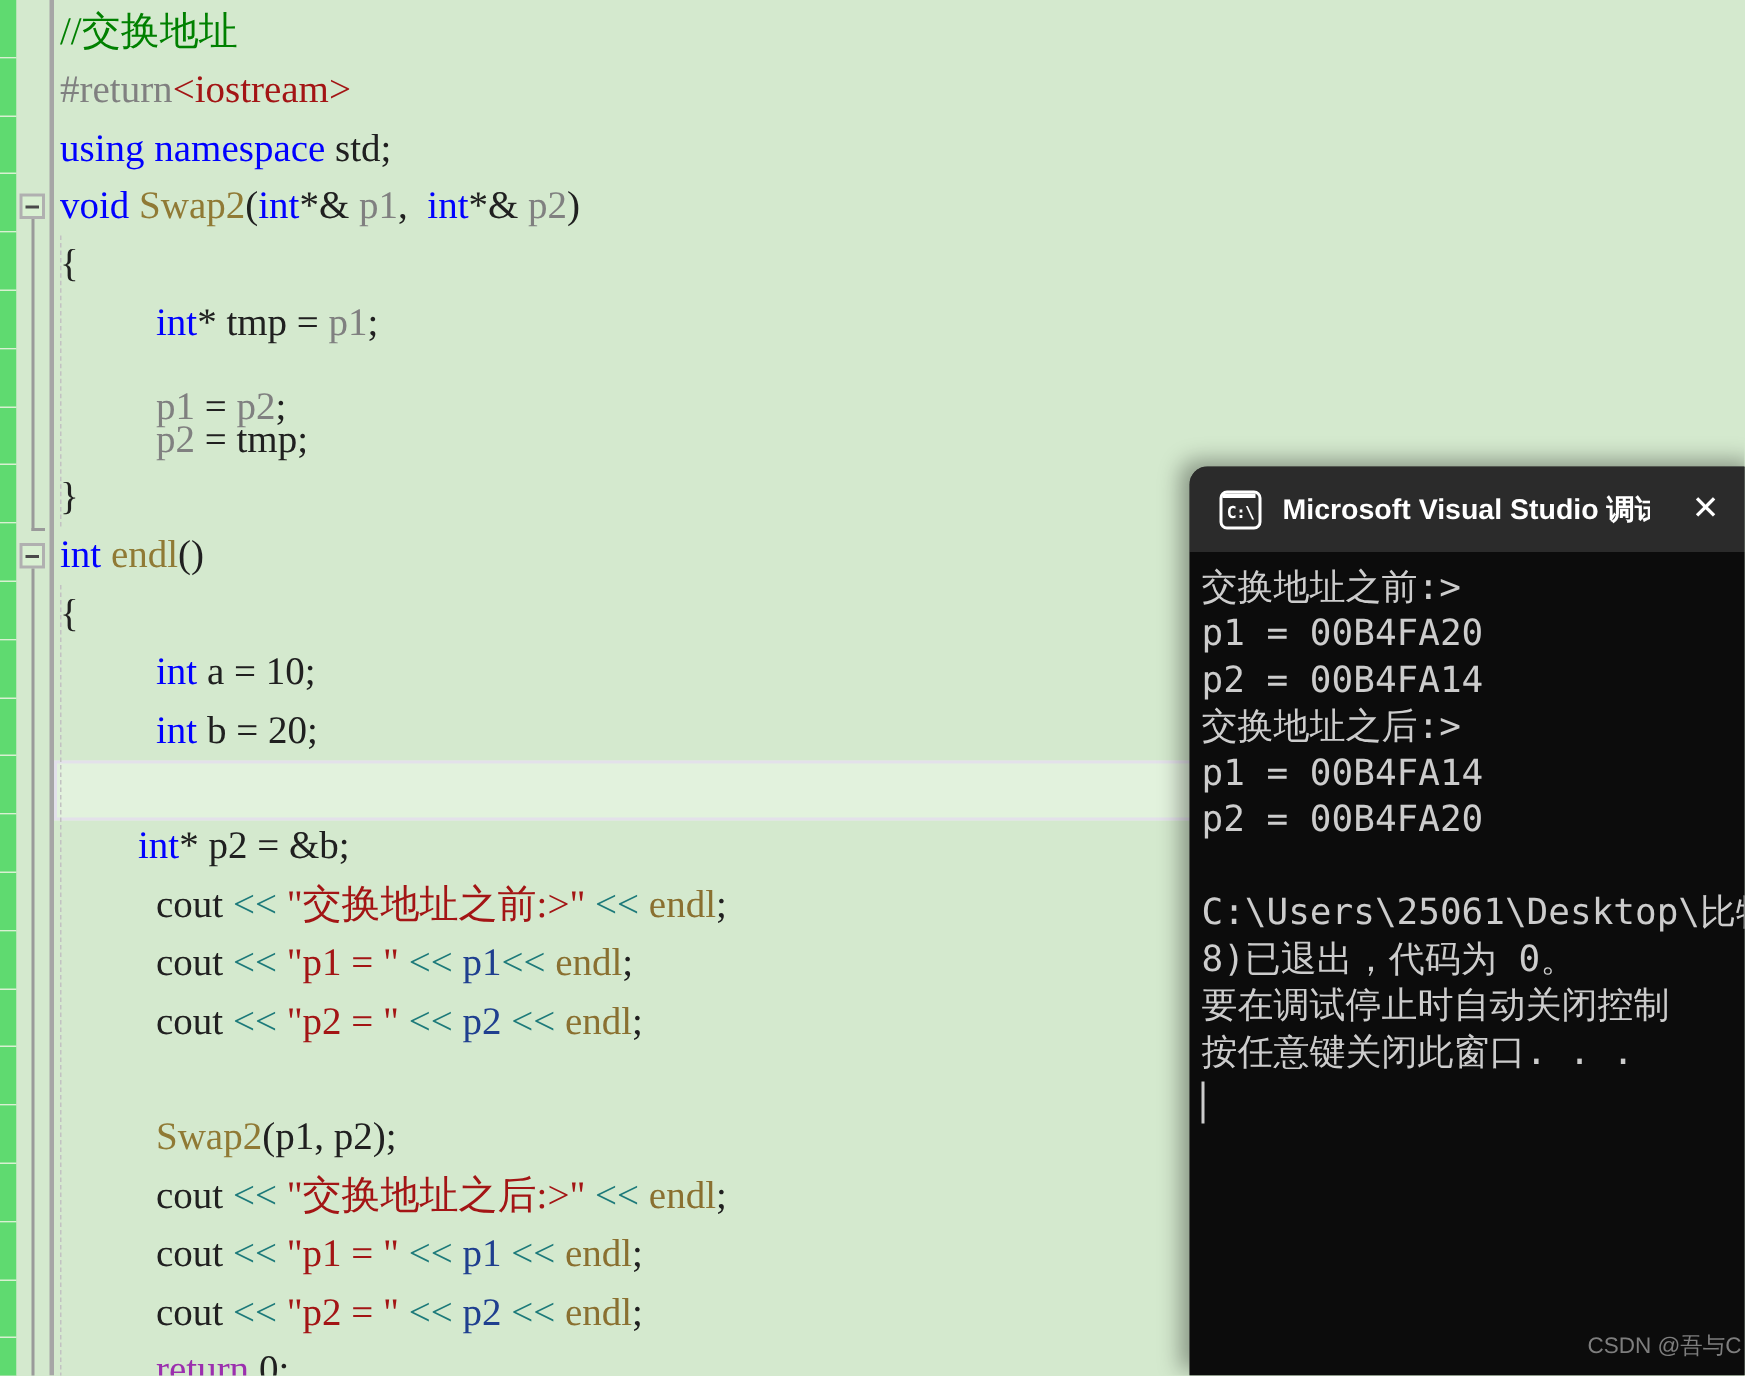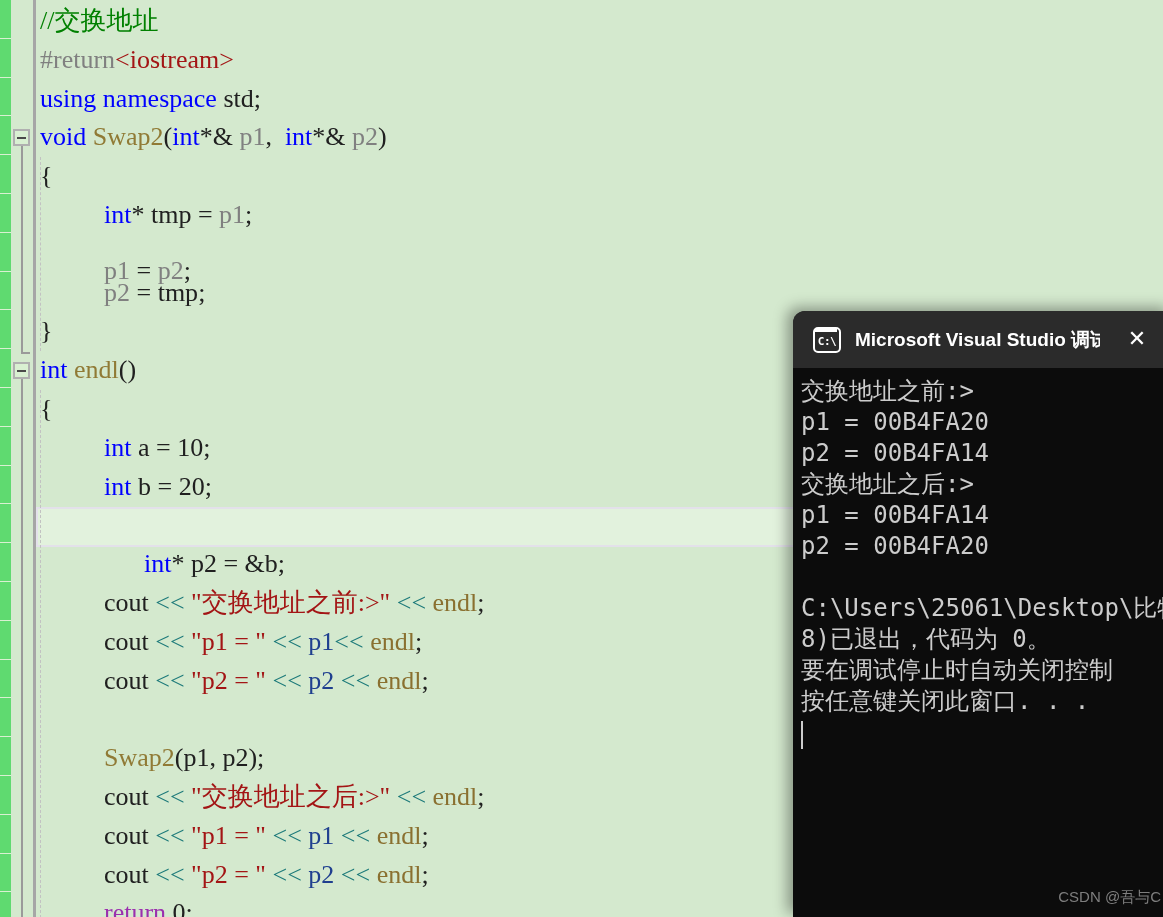--- a/index.html
+++ b/index.html
@@ -204,21 +204,21 @@
       <div class="line" style="top: 118.4px; padding-left: 4px;"><span class="kw">void</span><span class="plain"> </span><span class="fn">Swap2</span><span class="plain">(</span><span class="kw">int</span><span class="plain">*&amp; </span><span class="var">p1</span><span class="plain">,  </span><span class="kw">int</span><span class="plain">*&amp; </span><span class="var">p2</span><span class="plain">)</span></div>
       <div class="line" style="top: 157.2px; padding-left: 4px;"><span class="plain">{</span></div>
       <div class="line" style="top: 196px; padding-left: 68px;"><span class="kw">int</span><span class="plain">* tmp = </span><span class="var">p1</span><span class="plain">;</span></div>
       <div class="line" style="top: 252px; padding-left: 68px;"><span class="var">p1</span><span class="plain"> = </span><span class="var">p2</span><span class="plain">;</span></div>
       <div class="line" style="top: 273.6px; padding-left: 68px;"><span class="var">p2</span><span class="plain"> = </span><span class="plain">tmp</span><span class="plain">;</span></div>
       <div class="line" style="top: 312.4px; padding-left: 4px;"><span class="plain">}</span></div>
       <div class="line" style="top: 351.2px; padding-left: 4px;"><span class="kw">int</span><span class="plain"> </span><span class="fn">endl</span><span class="plain">()</span></div>
       <div class="line" style="top: 390px; padding-left: 4px;"><span class="plain">{</span></div>
       <div class="line" style="top: 428.8px; padding-left: 68px;"><span class="kw">int</span><span class="plain"> a = </span><span class="num">10</span><span class="plain">;</span></div>
       <div class="line" style="top: 467.6px; padding-left: 68px;"><span class="kw">int</span><span class="plain"> b = </span><span class="num">20</span><span class="plain">;</span></div>
-      <div class="line" style="top: 545.2px; padding-left: 108px;"><span class="kw">int</span><span class="plain">* p2 = &amp;b;</span></div>
+      <div class="line" style="top: 545.2px; padding-left: 56px;"><span class="kw">int</span><span class="plain">* p2 = &amp;b;</span></div>
       <div class="line" style="top: 584px; padding-left: 68px;"><span class="plain">cout </span><span class="op">&lt;&lt;</span><span class="str"> "交换地址之前:&gt;" </span><span class="op">&lt;&lt;</span><span class="plain"> </span><span class="endl">endl</span><span class="plain">;</span></div>
       <div class="line" style="top: 622.8px; padding-left: 68px;"><span class="plain">cout </span><span class="op">&lt;&lt;</span><span class="str"> "p1 = " </span><span class="op">&lt;&lt;</span><span class="plain"> </span><span class="ident">p1</span><span class="op">&lt;&lt;</span><span class="plain"> </span><span class="endl">endl</span><span class="plain">;</span></div>
       <div class="line" style="top: 661.6px; padding-left: 68px;"><span class="plain">cout </span><span class="op">&lt;&lt;</span><span class="str"> "p2 = " </span><span class="op">&lt;&lt;</span><span class="plain"> </span><span class="ident">p2</span><span class="plain"> </span><span class="op">&lt;&lt;</span><span class="plain"> </span><span class="endl">endl</span><span class="plain">;</span></div>
       <div class="line" style="top: 739.2px; padding-left: 68px;"><span class="fn">Swap2</span><span class="plain">(p1, p2);</span></div>
       <div class="line" style="top: 778px; padding-left: 68px;"><span class="plain">cout </span><span class="op">&lt;&lt;</span><span class="str"> "交换地址之后:&gt;" </span><span class="op">&lt;&lt;</span><span class="plain"> </span><span class="endl">endl</span><span class="plain">;</span></div>
       <div class="line" style="top: 816.8px; padding-left: 68px;"><span class="plain">cout </span><span class="op">&lt;&lt;</span><span class="str"> "p1 = " </span><span class="op">&lt;&lt;</span><span class="plain"> </span><span class="ident">p1</span><span class="plain"> </span><span class="op">&lt;&lt;</span><span class="plain"> </span><span class="endl">endl</span><span class="plain">;</span></div>
       <div class="line" style="top: 855.6px; padding-left: 68px;"><span class="plain">cout </span><span class="op">&lt;&lt;</span><span class="str"> "p2 = " </span><span class="op">&lt;&lt;</span><span class="plain"> </span><span class="ident">p2</span><span class="plain"> </span><span class="op">&lt;&lt;</span><span class="plain"> </span><span class="endl">endl</span><span class="plain">;</span></div>
       <div class="line" style="top: 894.4px; padding-left: 68px;"><span class="ret">return</span><span class="plain"> 0;</span></div>
     </div>
 <div class="indentguide" style="left: 40px; top: 157.2px; height: 194px;"></div>

